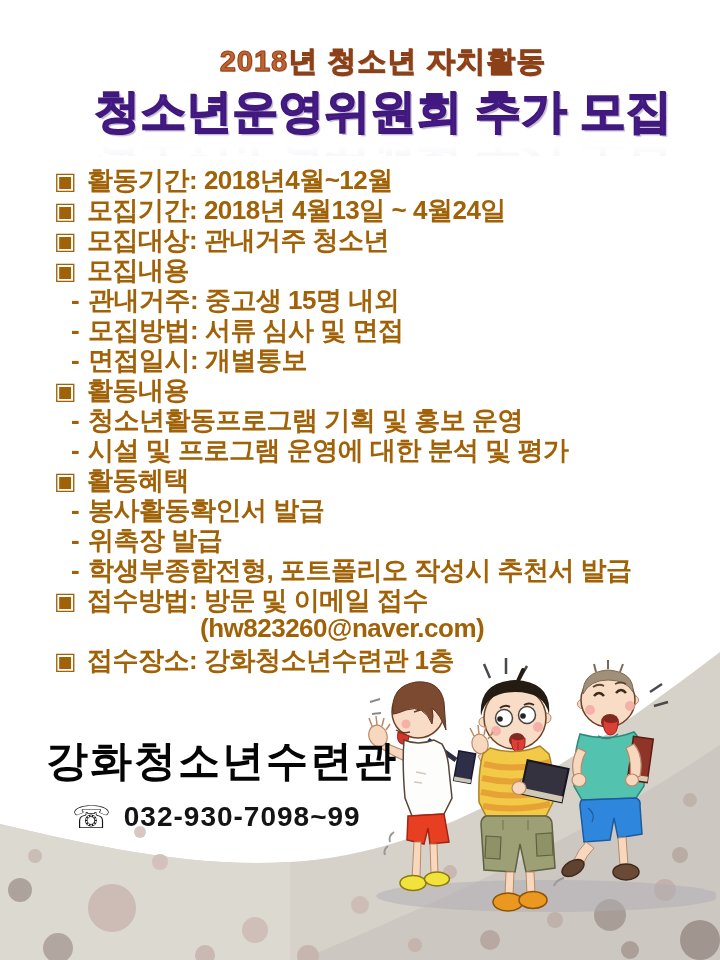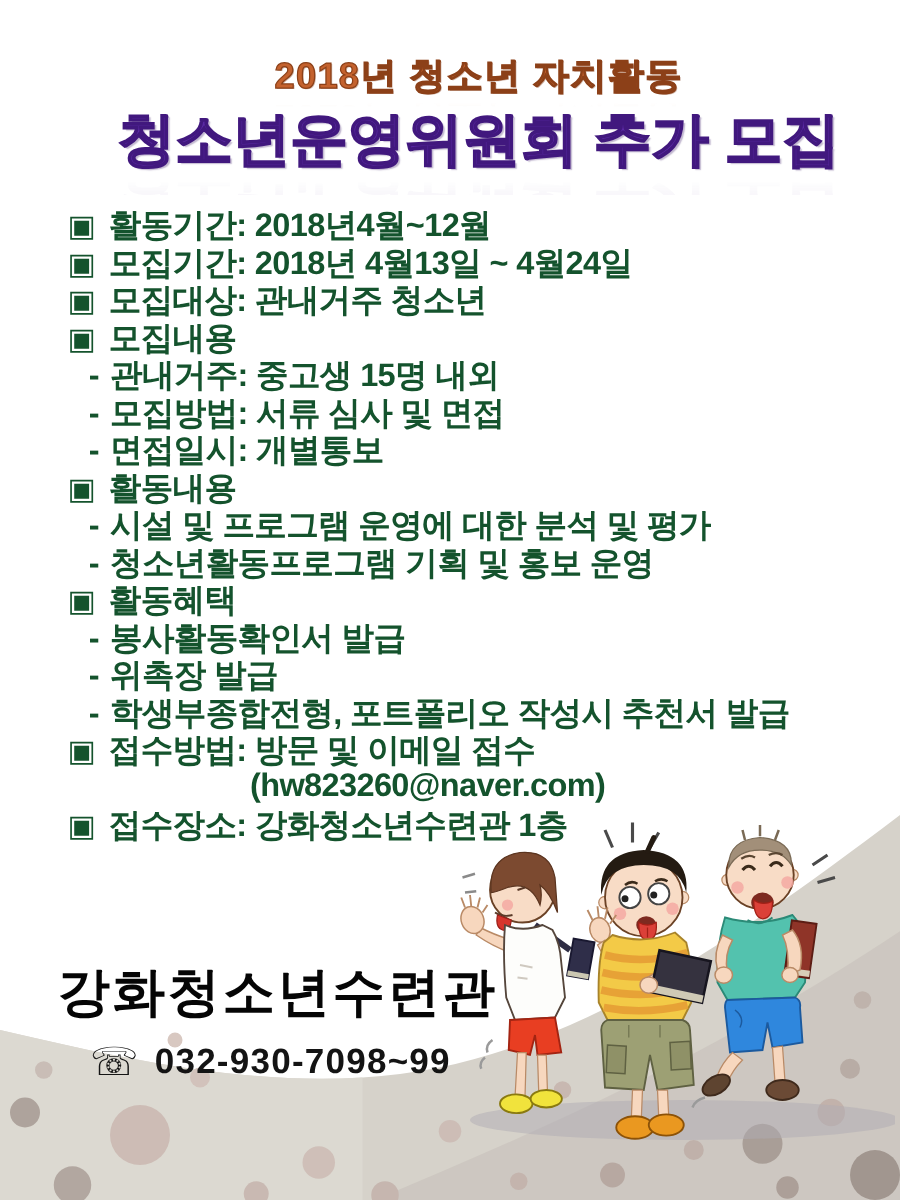--- a/index.html
+++ b/index.html
@@ -26,28 +26,28 @@
   .main-title{
     margin-top:0px;
     font-size:46px;font-weight:bold;letter-spacing:0px;line-height:52px;
     color:#5B2AA4;-webkit-text-stroke:1.5px #41187E;
     text-shadow:2px 2px 1px rgba(50,15,95,.30);
   }
   .title-reflect-wrap{height:20px;margin-top:-1px;}
   .title-reflect{font-size:46px;font-weight:bold;line-height:52px;color:#5B2AA4;-webkit-text-stroke:1.5px #41187E;}
   
   .content{position:absolute;left:54px;top:163px;z-index:3;}
-  .line{height:30px;font-size:26px;font-weight:bold;color:#14532d;white-space:nowrap;letter-spacing:-0.5px;}
+  .line{height:30px;font-size:26px;font-weight:bold;color:#a16207;white-space:nowrap;letter-spacing:-0.5px;}
   .line .mk{display:inline-block;}
   .b .mk{width:33px;font-size:24px;}
   .d{padding-left:17px;}
   .d .mk{width:17px;}
   .c{padding-left:146px;}
   
-  .footer{position:absolute;left:46px;top:768px;z-index:4;}
+  .footer{position:absolute;left:46px;top:735px;z-index:4;}
   .org{font-size:42px;font-weight:bold;color:#050505;letter-spacing:2px;line-height:52px;}
   .phone-row{margin-top:12px;padding-left:26px;font-size:28px;font-weight:bold;color:#141414;letter-spacing:1px;}
   .phone-row .ph-icon{font-size:31px;margin-right:12px;vertical-align:-2px;}
   
   .ground{position:absolute;left:0;top:0;width:720px;height:960px;z-index:0;}
   .kids{position:absolute;left:368px;top:652px;width:348px;height:262px;z-index:1;}
 </style>
 </head>
 <body>
 
@@ -192,22 +192,22 @@
 
 <div class="content">
   <div class="line b"><span class="mk">▣</span><span class="tx">활동기간: 2018년4월~12월</span></div>
   <div class="line b"><span class="mk">▣</span><span class="tx">모집기간: 2018년 4월13일 ~ 4월24일</span></div>
   <div class="line b"><span class="mk">▣</span><span class="tx">모집대상: 관내거주 청소년</span></div>
   <div class="line b"><span class="mk">▣</span><span class="tx">모집내용</span></div>
   <div class="line d"><span class="mk">-</span><span class="tx">관내거주: 중고생 15명 내외</span></div>
   <div class="line d"><span class="mk">-</span><span class="tx">모집방법: 서류 심사 및 면접</span></div>
   <div class="line d"><span class="mk">-</span><span class="tx">면접일시: 개별통보</span></div>
   <div class="line b"><span class="mk">▣</span><span class="tx">활동내용</span></div>
+  <div class="line d"><span class="mk">-</span><span class="tx">청소년활동프로그램 기획 및 홍보 운영</span></div>
   <div class="line d"><span class="mk">-</span><span class="tx">시설 및 프로그램 운영에 대한 분석 및 평가</span></div>
-  <div class="line d"><span class="mk">-</span><span class="tx">청소년활동프로그램 기획 및 홍보 운영</span></div>
   <div class="line b"><span class="mk">▣</span><span class="tx">활동혜택</span></div>
   <div class="line d"><span class="mk">-</span><span class="tx">봉사활동확인서 발급</span></div>
   <div class="line d"><span class="mk">-</span><span class="tx">위촉장 발급</span></div>
   <div class="line d"><span class="mk">-</span><span class="tx">학생부종합전형, 포트폴리오 작성시 추천서 발급</span></div>
   <div class="line b"><span class="mk">▣</span><span class="tx">접수방법: 방문 및 이메일 접수</span></div>
   <div class="line c"><span class="tx">(hw823260@naver.com)</span></div>
   <div class="line b"><span class="mk">▣</span><span class="tx">접수장소: 강화청소년수련관 1층</span></div>
 </div>
 
 <div class="footer">

